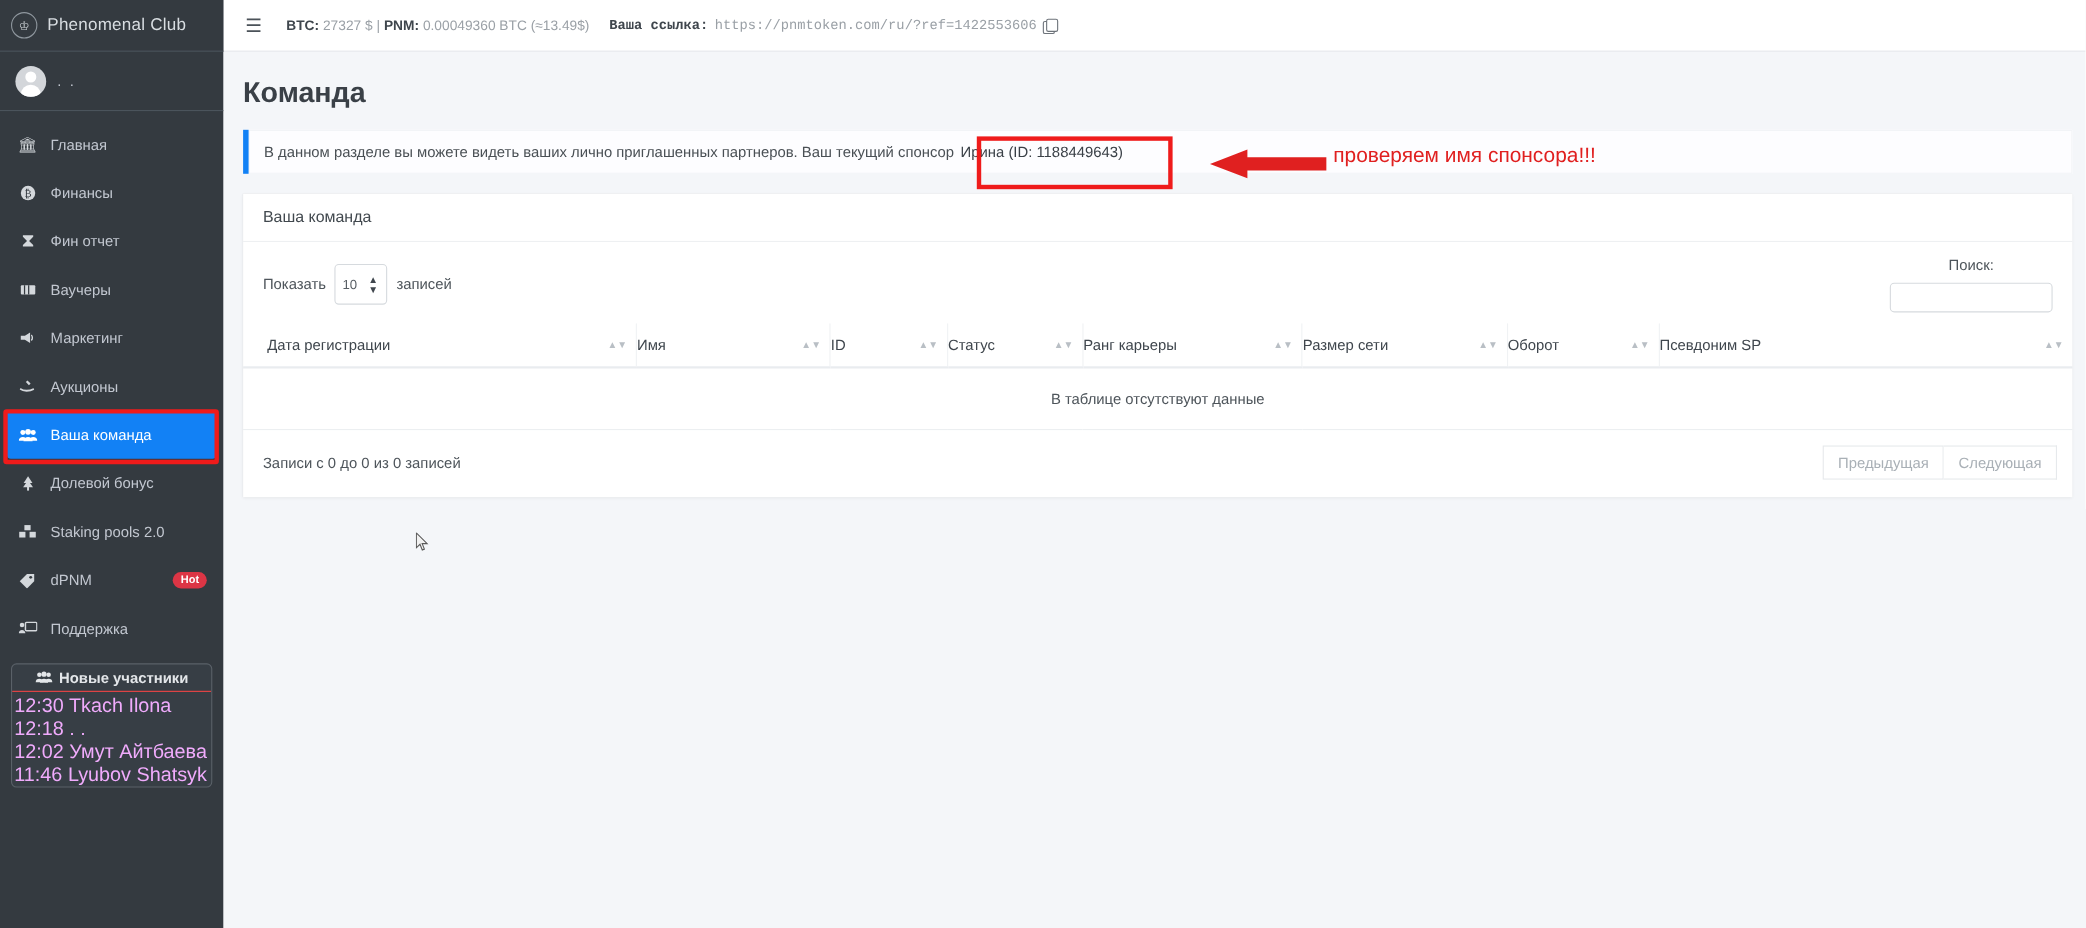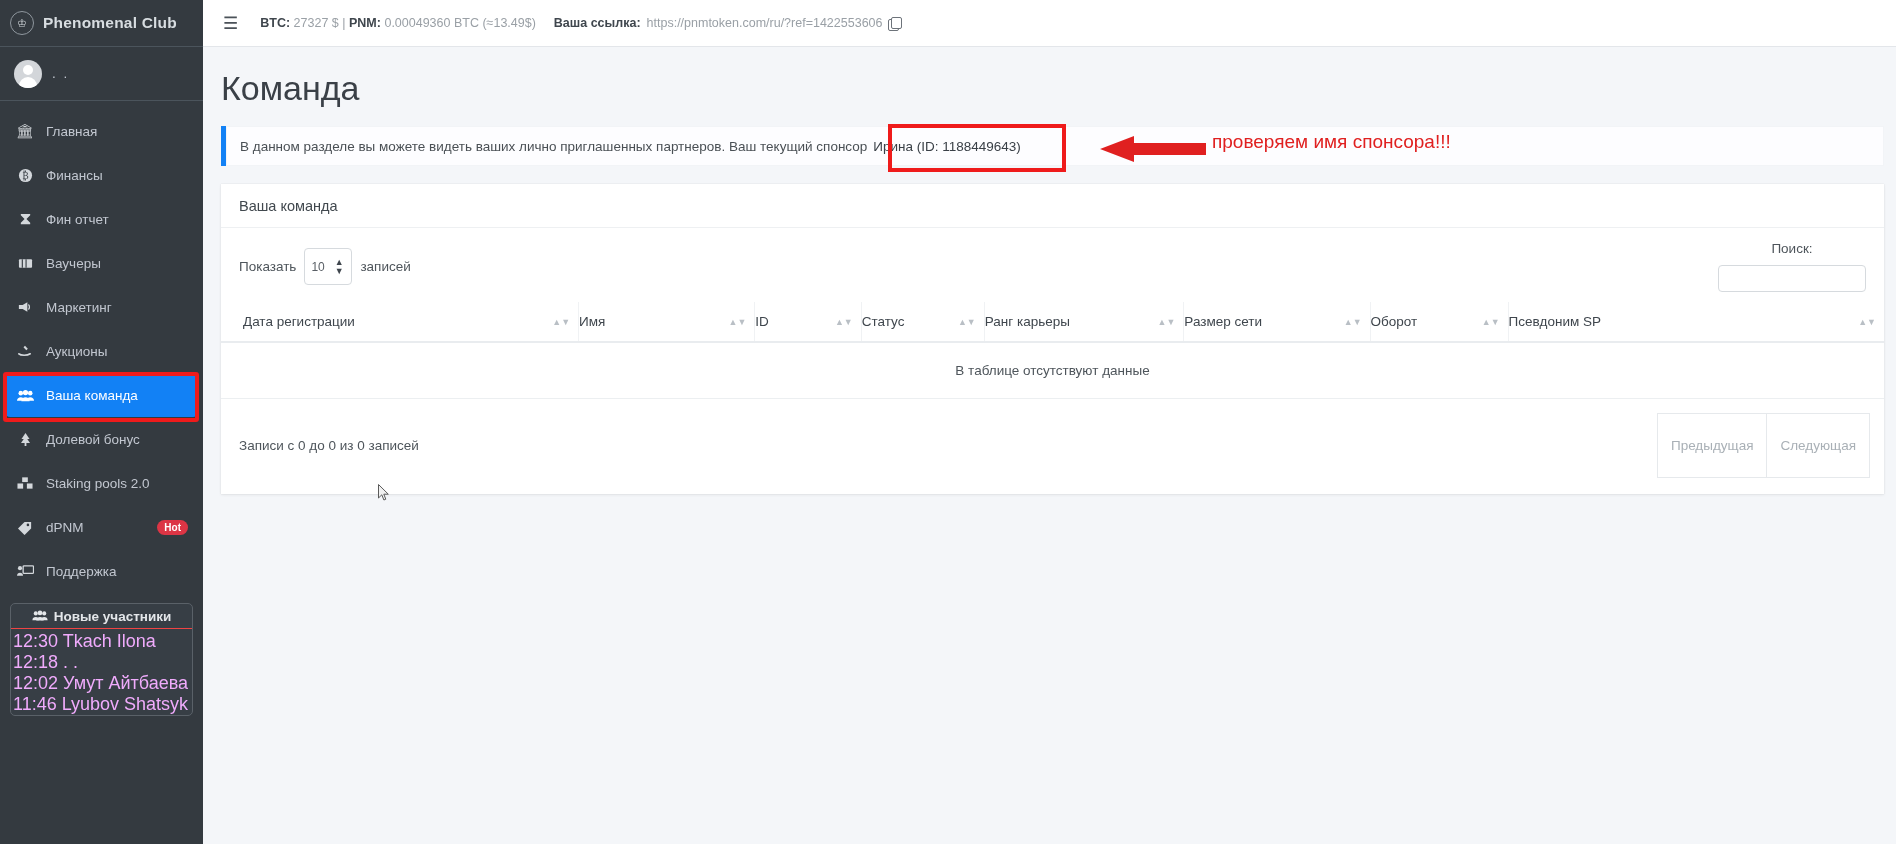--- a/index.html
+++ b/index.html
@@ -22,21 +22,21 @@
     padding: 0 10px; border-bottom: 1px solid #4b545c;
     background: #343a40;
   }
   .brand-logo {
     width: 24px; height: 24px; border-radius: 50%;
     border: 1px solid #8f979e; display: flex;
     align-items: center; justify-content: center;
     font-size: 11px; color: #cfd4d8; flex: 0 0 24px;
   }
   .brand-title {
-    font-size: 15.5px; color: #d8dde1; letter-spacing: .2px; font-weight: 700;
+    font-size: 15.5px; color: #d8dde1; letter-spacing: .2px; font-weight: 400;
   }
   .userbox {
     height: 54px; display: flex; align-items: center; gap: 10px;
     padding: 0 14px; border-bottom: 1px solid #4b545c;
   }
   .avatar {
     width: 28px; height: 28px; border-radius: 50%;
     background: #d3d6da; flex: 0 0 28px; position: relative; overflow: hidden;
   }
   .avatar::before {
@@ -97,34 +97,34 @@
   
   .main { flex: 1; height: 844px; background: #f4f6f9; display: flex; flex-direction: column; min-width: 0; }
   .topbar {
     height: 47px; background: #fff; display: flex; align-items: center;
     padding: 0 16px; gap: 18px; border-bottom: 1px solid #e3e6ea;
     flex: 0 0 47px;
   }
   .burger { font-size: 17px; color: #4b5259; cursor: pointer; padding: 0 4px; }
   .ticker { font-size: 12.5px; color: #9aa0a6; white-space: nowrap; }
   .ticker b { color: #3f464d; font-weight: bold; }
-  .reflink { font-size: 12.5px; color: #9aa0a6; white-space: nowrap; display:flex; align-items:center; gap:6px; }
+  .reflink { font-size: 12.5px; color: #9aa0a6; white-space: nowrap; display:flex; align-items:center; gap:6px;font-family:Liberation Mono, monospace; }
   .reflink b { color: #3f464d; font-weight: bold; }
   .copy-ico { display: inline-block; width: 13px; height: 13px; position: relative; cursor: pointer; }
   .copy-ico::before {
     content:""; position:absolute; left:0; top:2px; width:9px; height:10px;
     border:1.3px solid #6d737a; border-radius:2px;
   }
   .copy-ico::after {
     content:""; position:absolute; left:3px; top:0; width:9px; height:10px;
     border:1.3px solid #6d737a; border-radius:2px; background:#fff;
   }
 
   .page-title {
-    font-size: 34px; color: #3a4047; font-weight: 400;
+    font-size: 26px; color: #3a4047; font-weight: 700;
     padding: 22px 0 18px 18px;
   }
 
   .content { padding: 0 12px 0 18px; }
 
   .alert {
     background: #fdfdff; border-left: 5px solid #1281f5;
     height: 40px; display: flex; align-items: center;
     padding: 0 0 0 14px; font-size: 13.5px; color: #4a5055;
     box-shadow: 0 0 0 1px #f2f4f7 inset;
@@ -177,21 +177,21 @@
     padding: 20px 0; border-bottom: 1px solid #eceff1;
   }
   .table-foot {
     display: flex; align-items: center; justify-content: space-between;
     padding: 14px 14px 16px 18px;
   }
   .foot-info { font-size: 13.5px; color: #4e555b; }
   .pager { display: flex; }
   .pager-btn {
     font-size: 13.5px; color: #a9b0b6; background: #fff;
-    border: 1px solid #e6e9ec; padding: 24px 13px; cursor: default;
+    border: 1px solid #e6e9ec; padding: 7px 13px; cursor: default;
   }
   .pager-btn + .pager-btn { border-left: none; }
 
   
   .anno-box {
     position: absolute; left: 888px; top: 124px;
     width: 178px; height: 48px;
     border: 4px solid #ef1b1b; background: transparent;
     z-index: 30; pointer-events: none;
   }

